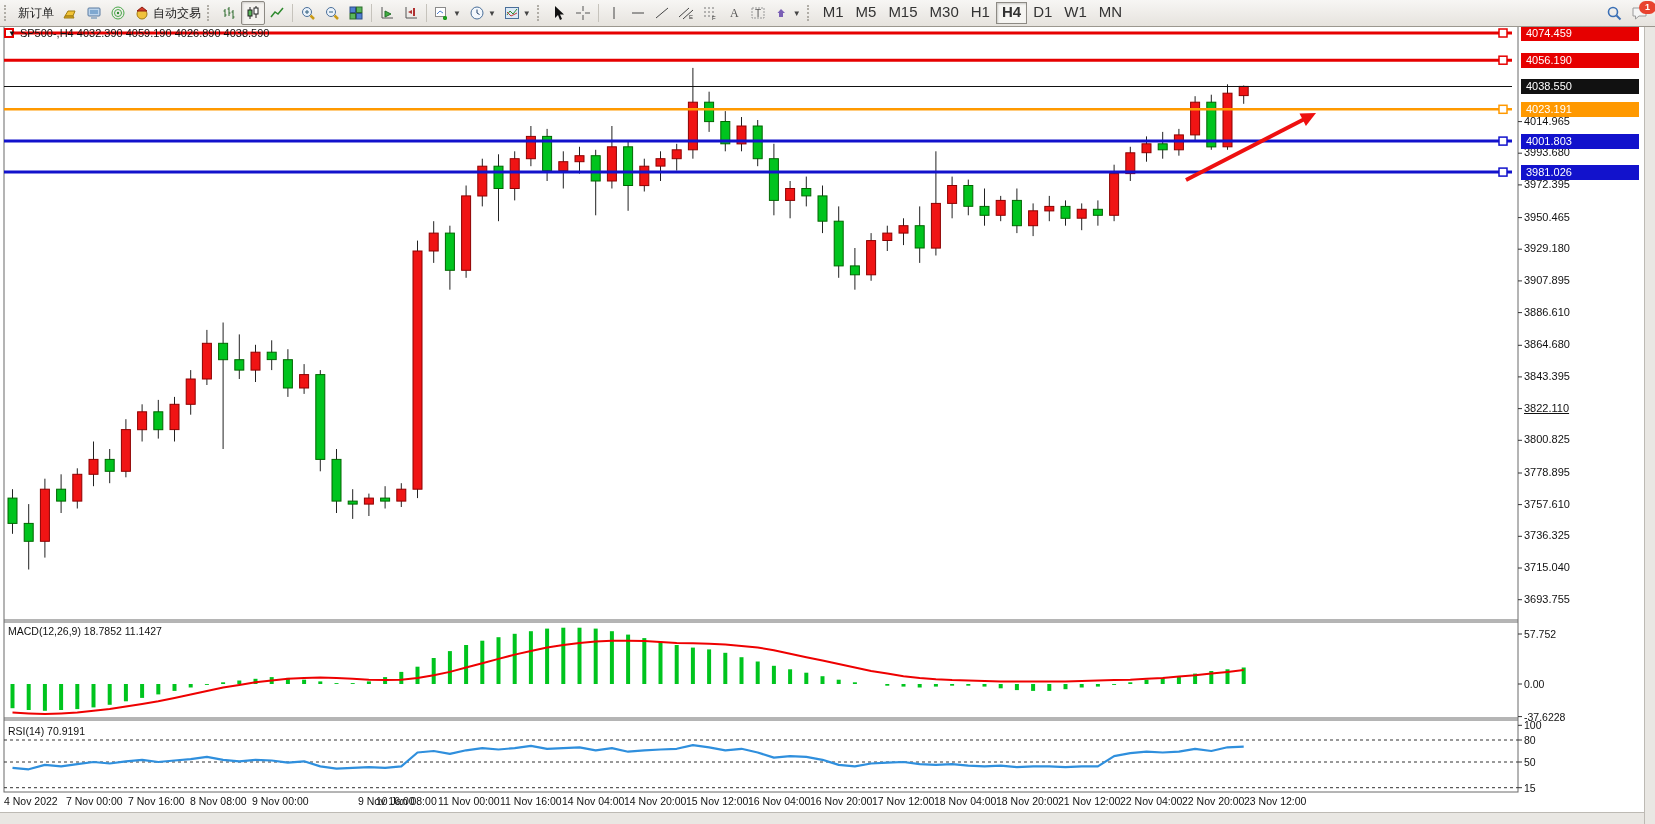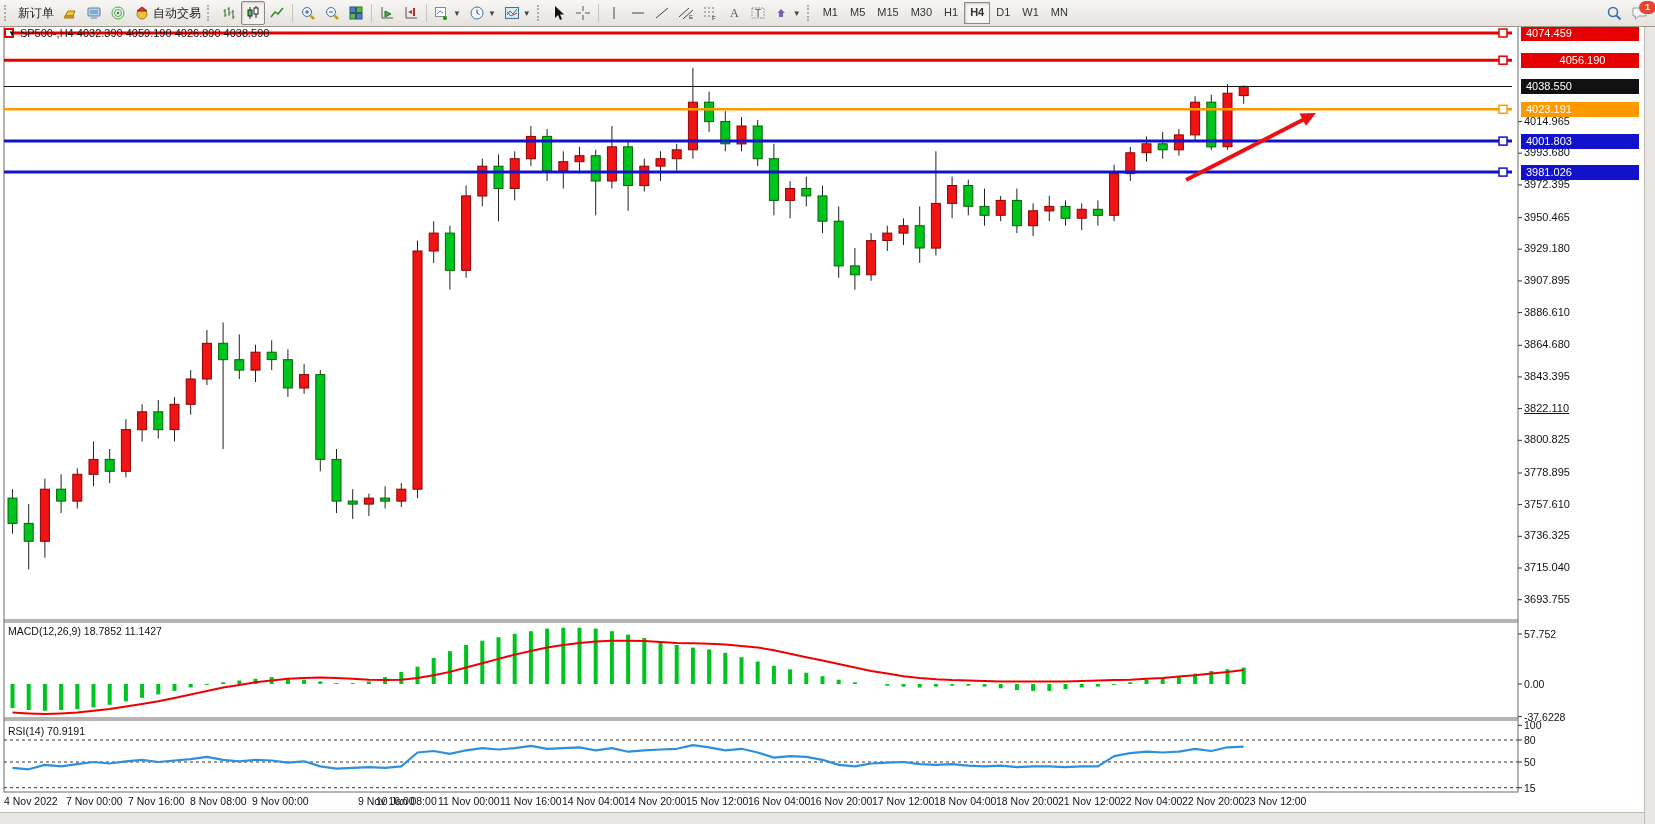--- a/index.html
+++ b/index.html
@@ -8,21 +8,21 @@
   
   #toolbar{position:absolute;left:0;top:0;width:1655px;height:27px;
     background:linear-gradient(#f7f6f4,#e6e3de);border-bottom:1px solid #9b978f;
     display:flex;align-items:center;padding:0 2px;box-sizing:border-box;z-index:30;}
   .grip{width:6px;height:16px;margin:0 2px;border-left:2px dotted #b0ada6;flex:0 0 auto;}
   .tbtn{display:flex;align-items:center;gap:3px;height:20px;padding:1px 3px;
     border:1px solid transparent;border-radius:2px;flex:0 0 auto;cursor:default;}
   .tbtn.active{border:1px solid #8d8a84;background:#f4f2ef;box-shadow:inset 1px 1px 2px rgba(0,0,0,.15);}
   .tbtn svg{display:block;}
   .tlabel{font-size:12px;color:#1a1a1a;white-space:nowrap;}
-  .tf{font-size:11px;color:#333;padding:2px 5px;height:16px;line-height:14px;
+  .tf{font-size:15px;color:#333;padding:2px 5px;height:16px;line-height:14px;
      border:1px solid transparent;flex:0 0 auto;}
   .tf.active{border:1px solid #8d8a84;background:#f6f5f2;box-shadow:inset 1px 1px 2px rgba(0,0,0,.18);font-weight:bold;}
   .sep{width:1px;height:18px;background:#c6c3bc;margin:0 3px;flex:0 0 auto;}
   #tb-spacer{flex:1 1 auto;}
   #chat-wrap{position:relative;}
   #chat-badge{position:absolute;top:-4px;right:-7px;min-width:13px;height:13px;border-radius:7px;
     background:#e63l22;background:#e8432f;color:#fff;font-size:9px;font-weight:bold;text-align:center;line-height:13px;padding:0 2px;}
   
   #chart-wrap{position:absolute;left:0;top:23px;width:1655px;height:801px;background:#fff;}
   #chart-svg-holder{position:absolute;left:0;top:0;width:1655px;height:801px;}
@@ -614,21 +614,21 @@
         <div class="abslabel pricetick" style="top: 315.259px;">3864.680</div>
         <div class="abslabel pricetick" style="top: 346.942px;">3843.395</div>
         <div class="abslabel pricetick" style="top: 378.625px; text-decoration: underline;">3822.110</div>
         <div class="abslabel pricetick" style="top: 410.308px;">3800.825</div>
         <div class="abslabel pricetick" style="top: 442.951px;">3778.895</div>
         <div class="abslabel pricetick" style="top: 474.634px;">3757.610</div>
         <div class="abslabel pricetick" style="top: 506.317px;">3736.325</div>
         <div class="abslabel pricetick" style="top: 538px;">3715.040</div>
         <div class="abslabel pricetick" style="top: 569.683px;">3693.755</div>
         <div class="abslabel badge" style="top: 2.5px; background: rgb(230, 0, 0);">4074.459</div>
-        <div class="abslabel badge" style="top: 29.6937px; background: rgb(230, 0, 0); text-align: center;">4056.190</div>
+        <div class="abslabel badge" style="top: 29.6937px; background: rgb(230, 0, 0);">4056.190</div>
         <div class="abslabel badge" style="top: 55.951px; background: rgb(17, 17, 17);">4038.550</div>
         <div class="abslabel badge" style="top: 78.8131px; background: rgb(255, 153, 0);">4023.191</div>
         <div class="abslabel badge" style="top: 110.649px; background: rgb(18, 18, 204);">4001.803</div>
         <div class="abslabel badge" style="top: 141.576px; background: rgb(18, 18, 204);">3981.026</div>
         <div class="abslabel scalelabel" style="top: 604.998px;">57.752</div>
         <div class="abslabel scalelabel" style="top: 655px;">0.00</div>
         <div class="abslabel scalelabel" style="top: 687.574px;">-37.6228</div>
         <div class="abslabel scalelabel" style="top: 696.334px;">100</div>
         <div class="abslabel scalelabel" style="top: 711px;">80</div>
         <div class="abslabel scalelabel" style="top: 732.999px;">50</div>

